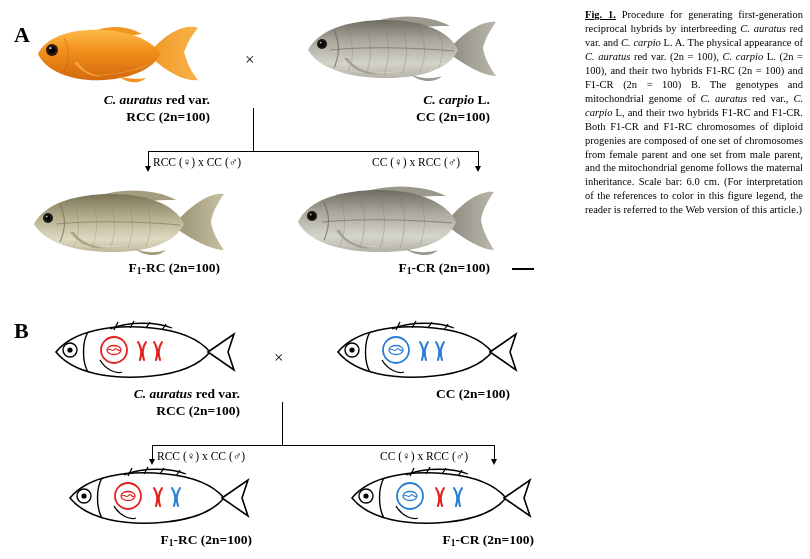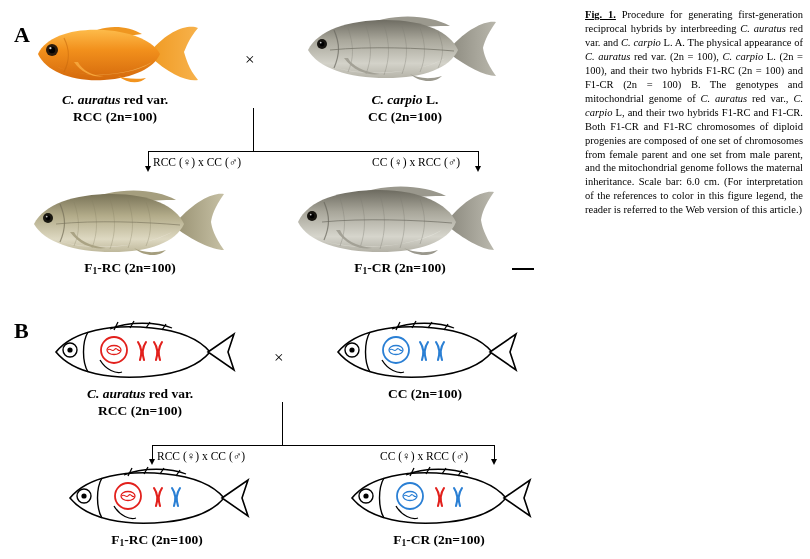--- a/index.html
+++ b/index.html
@@ -37,21 +37,21 @@
 
   .panel-letter {
     position: absolute;
     font-family: "Liberation Serif", serif;
     font-size: 22px;
     font-weight: bold;
   }
 
   .label {
     position: absolute;
-    text-align: center;
+    text-align: right;
     font-family: "Liberation Serif", serif;
     font-size: 13.5px;
     font-weight: bold;
     line-height: 1.25;
   }
   .label .sp-it { font-style: italic; }
   .label .sub { font-size: 9.5px; vertical-align: baseline; position: relative; top: 2px; }
 
   .cross-x {
     position: absolute;

